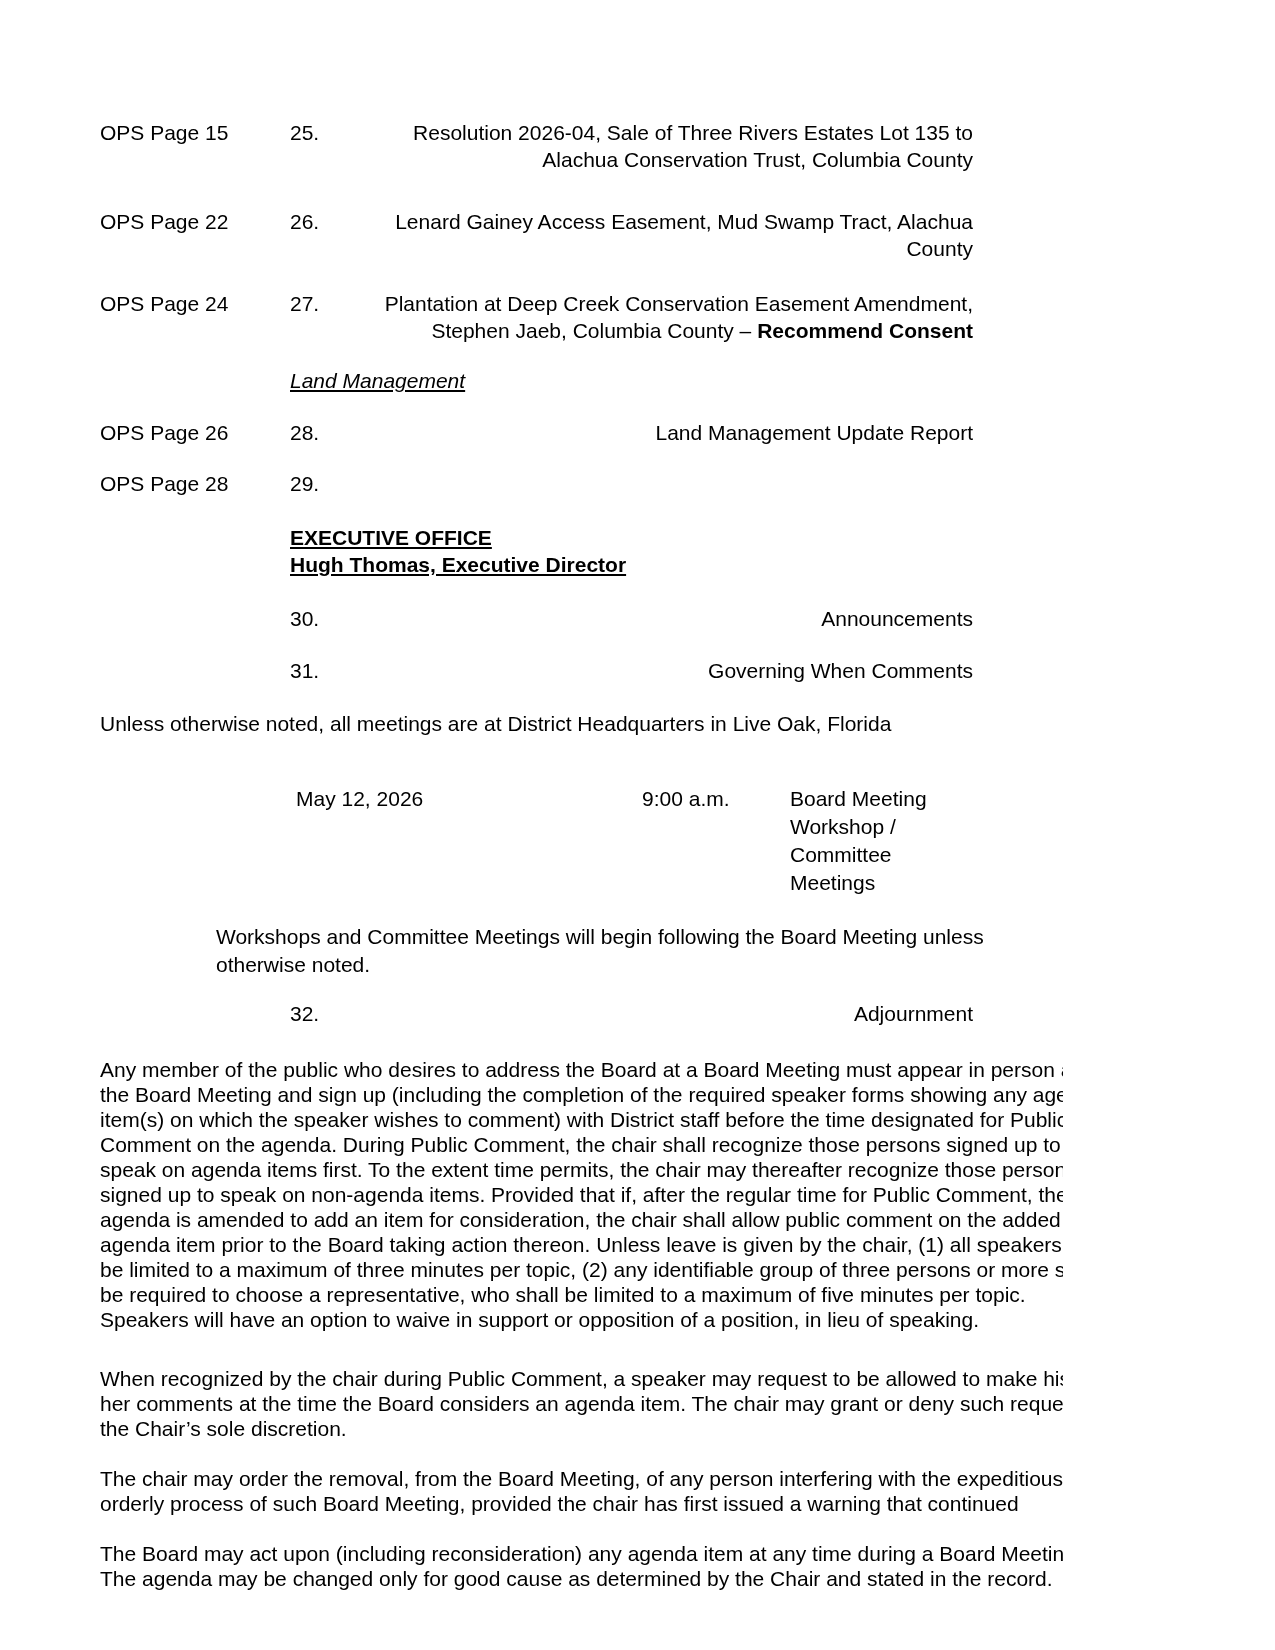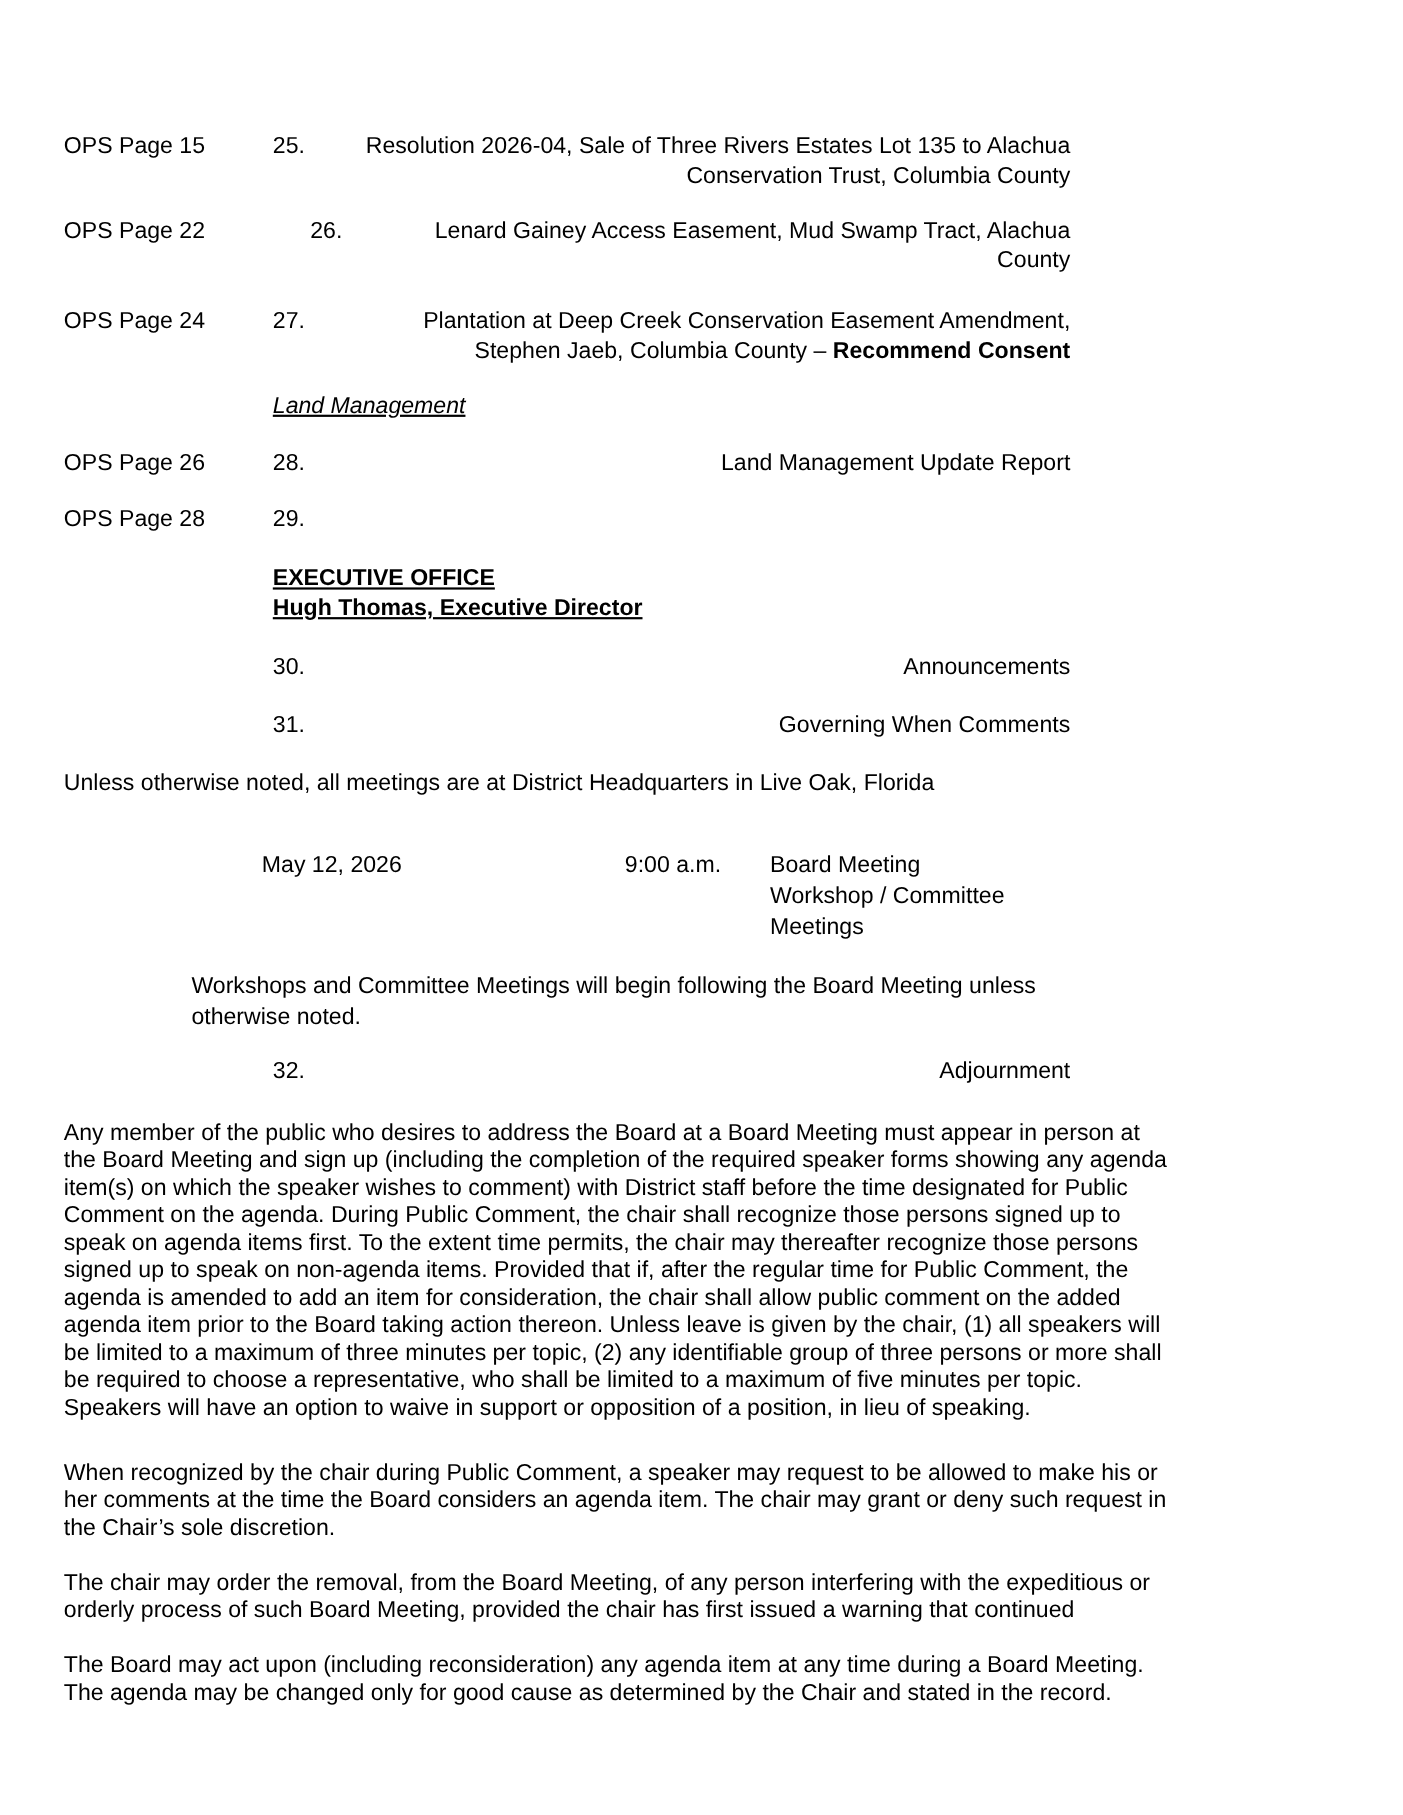--- a/index.html
+++ b/index.html
@@ -9,46 +9,47 @@
   }
   .page {
     position: relative;
     width: 1063px;
     height: 1650px;
     background: #ffffff;
     color: #000000;
     font-family: "Liberation Sans", "DejaVu Sans", sans-serif;
     font-size: 21px;
     box-sizing: border-box;
-    padding: 119px 90px 0 58px;
+    padding: 119px 90px 0 100px;
     overflow: hidden;
   }
   .item-row {
     display: grid;
     grid-template-columns: 190px 57px 1fr;
     line-height: 27px;
   }
   .col-page { white-space: nowrap; }
   .col-num  { white-space: nowrap; }
   .col-text { max-width: 820px; text-align: right; }
-  .mt-26 { margin-top: 23px; gap: 34px; }
+  .mt-26 { margin-top: 35px; }
   .mt-27 { margin-top: 28px; }
   .heading-lm { margin-top: 23px; margin-left: 190px; font-style: italic; text-decoration: underline; line-height: 27px; }
   .mt-28 { margin-top: 25px; }
   .mt-29 { margin-top: 24px; }
   .heading-exec { margin-top: 27px; margin-left: 190px; font-weight: bold; line-height: 27px; }
   .heading-exec .u { text-decoration: underline; }
   .mt-30 { margin-top: 27px; }
   .mt-31 { margin-top: 25px; }
   .location-note { margin-top: 26px; line-height: 27px; }
   .meeting-row {
     margin-top: 48px;
     display: grid;
     grid-template-columns: 180px 330px 132px auto;
     line-height: 28px;
+    gap: 16px;
   }
   .workshops-note {
     margin-top: 26px;
     margin-left: 116px;
     width: 825px;
     line-height: 28px;
   }
   .mt-32 { margin-top: 21px; }
   .body-paragraph {
     width: 1010px;

